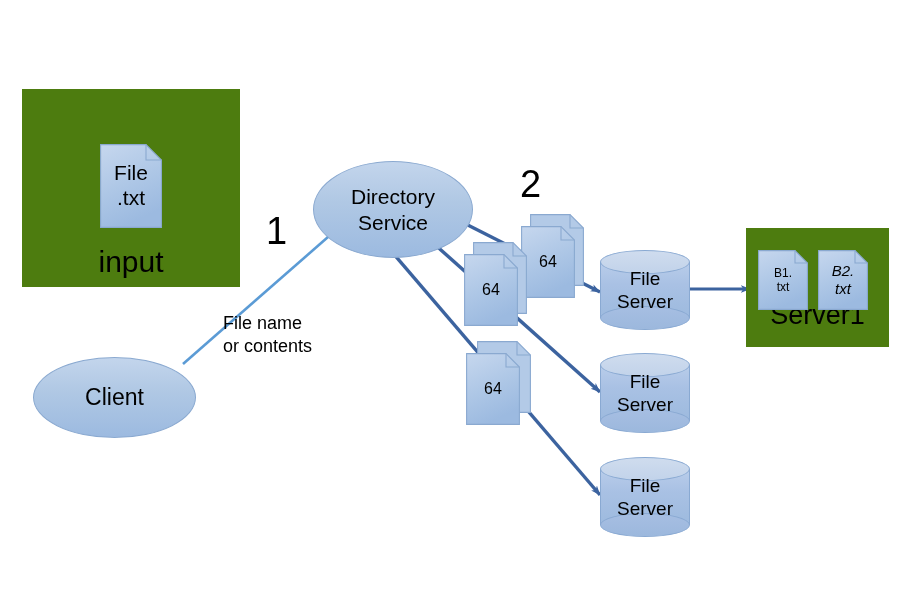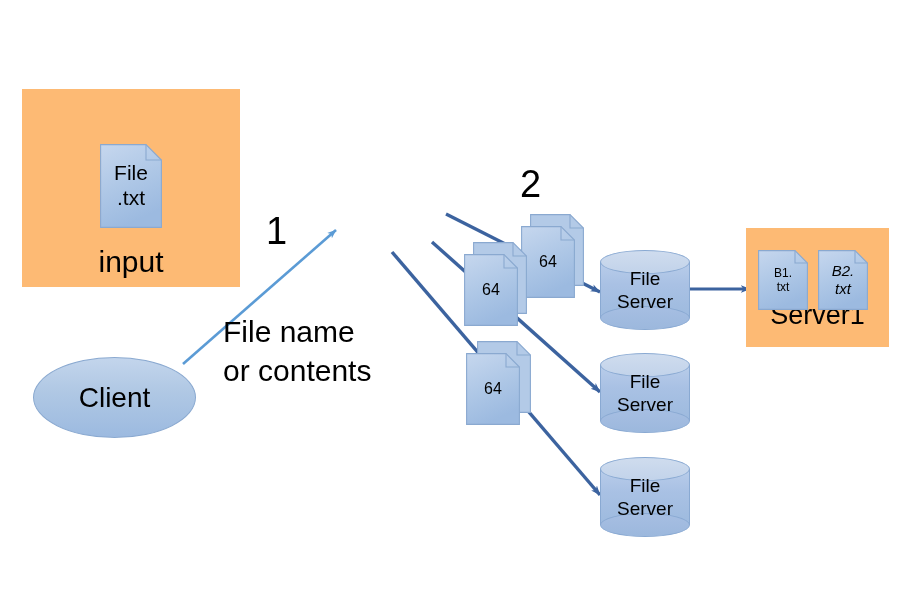--- a/index.html
+++ b/index.html
@@ -23,21 +23,21 @@
     left: 0;
     top: 0;
     width: 900px;
     height: 600px;
     pointer-events: none;
   }
 
   
   .gray-box {
     position: absolute;
-    background: #fdba74;
+    background: #4d7c0f;
     box-sizing: border-box;
   }
   .gray-box-label {
     position: absolute;
     left: 0;
     width: 100%;
     text-align: center;
     color: #000000;
     white-space: nowrap;
   }
@@ -193,30 +193,34 @@
           <stop offset="100%" stop-color="#9cbae0"></stop>
         </linearGradient>
       </defs>
       <path d="M0.6,0.6 L46,0.6 L61.4,16 L61.4,83.4 L0.6,83.4 Z" fill="url(#docgrad)" stroke="#8aa9d0" stroke-width="1.1"></path>
       <path d="M46,0.6 L46,16 L61.4,16" fill="none" stroke="#8aa9d0" stroke-width="1.1"></path>
     </svg>
     <div class="doc-label" style="font-size:21px;">File
 .txt</div>
   </div>
 
-  <div class="ellipse" style="left:33px; top:357px; width:163px; height:81px; font-size:28px;">
+  <div class="ellipse" style="left:33px; top:357px; width:163px; height:81px; font-size:23px;">
     <span>Client</span>
   </div>
 
-  <div class="free-text" style="left:223px; top:312px; font-size:30px;">File name
+  <div class="free-text" style="left:223px; top:312px; font-size:18px;">File name
 or contents</div>
 
   <div class="step-num" style="left:266px; top:212px; font-size:38px;">1</div>
   <div class="step-num" style="left:520px; top:165px; font-size:38px;">2</div>
 
+  <div class="ellipse" style="left:313px; top:161px; width:160px; height:97px; font-size:21px;">
+    <span>Directory
+Service</span>
+  </div>
 
   <div class="doc" style="left:530px; top:214px; width:54px; height:72px;">
     <svg viewBox="0 0 54 72" xmlns="http://www.w3.org/2000/svg">
       <path d="M0.6,0.6 L40,0.6 L53.4,14 L53.4,71.4 L0.6,71.4 Z" fill="#b3cae7" stroke="#8aa9d0" stroke-width="1.1"></path>
       <path d="M40,0.6 L40,14 L53.4,14" fill="none" stroke="#8aa9d0" stroke-width="1.1"></path>
     </svg>
   </div>
   <div class="doc" style="left:521px; top:226px; width:54px; height:72px;">
     <svg viewBox="0 0 54 72" xmlns="http://www.w3.org/2000/svg">
       <defs>

